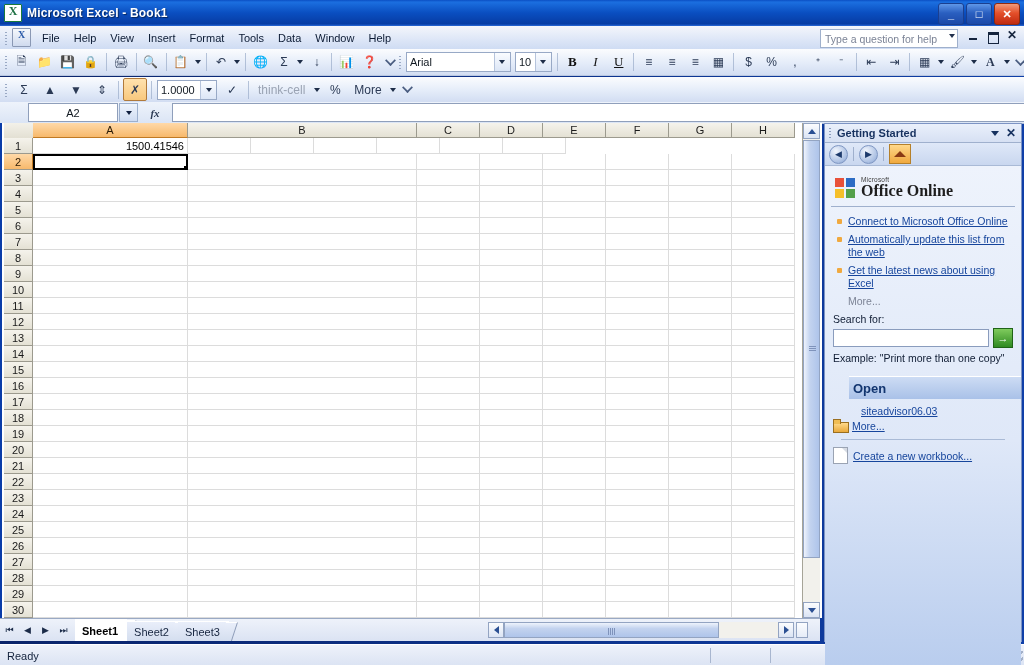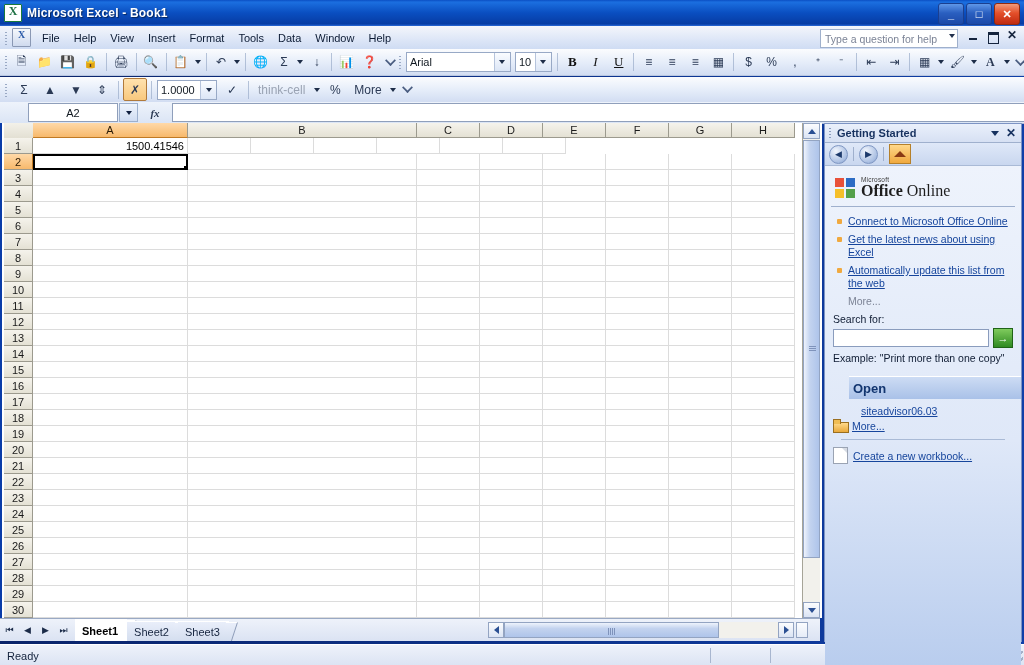--- a/index.html
+++ b/index.html
@@ -212,21 +212,21 @@
     height:499px;position:relative;}
   .oo-logo{padding:10px 0 6px 10px;display:flex;align-items:flex-end;}
   .oo-squares{width:22px;height:20px;position:relative;margin-right:4px;}
   .oo-sq{position:absolute;width:9px;height:9px;}
   .oo-sq.r{background:#e8513a;left:0;top:0;}
   .oo-sq.b{background:#2c6cc4;left:11px;top:0;}
   .oo-sq.y{background:#f5bf2a;left:0;top:11px;}
   .oo-sq.g{background:#54a04a;left:11px;top:11px;}
   .oo-ms{font-size:6.5px;color:#3a3a3a;letter-spacing:.2px;}
   .oo-txt{font:bold 16px "Liberation Serif",serif;color:#1d1d1d;line-height:15px;}
-  .oo-txt .thin{font-weight:normal;}
+  .oo-txt .thin{font-weight:bold;}
   .tp-rule{height:1px;background:#9fb0cd;margin:2px 6px 0 6px;}
   .bullets{padding:8px 8px 2px 12px;}
   .bullet{display:flex;margin-bottom:5px;}
   .bdot{width:5px;height:5px;background:#f0a93f;border-radius:1px;margin:4px 6px 0 0;flex:none;}
   .blink{font-size:10.5px;color:#16459c;text-decoration:underline;line-height:13px;}
   .bmore{font-size:10.5px;color:#7d8496;margin-left:11px;}
   .searchsec{padding:4px 8px 6px 8px;}
   .sflabel{font-size:10.5px;color:#0f1c33;margin-bottom:3px;}
   .srow{display:flex;align-items:center;gap:4px;}
   .sinput{flex:1;height:16px;background:#fff;border:1px solid #8a9cbd;}
@@ -814,25 +814,25 @@
       </div>
       <div class="tp-rule"></div>
 
       <div class="bullets">
         <div class="bullet">
           <div class="bdot"></div>
           <div class="blink">Connect to Microsoft Office Online</div>
         </div>
         <div class="bullet">
           <div class="bdot"></div>
-          <div class="blink">Get the latest news about using Excel</div>
+          <div class="blink">Automatically update this list from the web</div>
         </div>
         <div class="bullet">
           <div class="bdot"></div>
-          <div class="blink">Automatically update this list from the web</div>
+          <div class="blink">Get the latest news about using Excel</div>
         </div>
         <div class="bmore">More...</div>
       </div>
 
       <div class="searchsec">
         <div class="sflabel">Search for:</div>
         <div class="srow">
           <div class="sinput"></div>
           <div class="sgo">→</div>
         </div>

